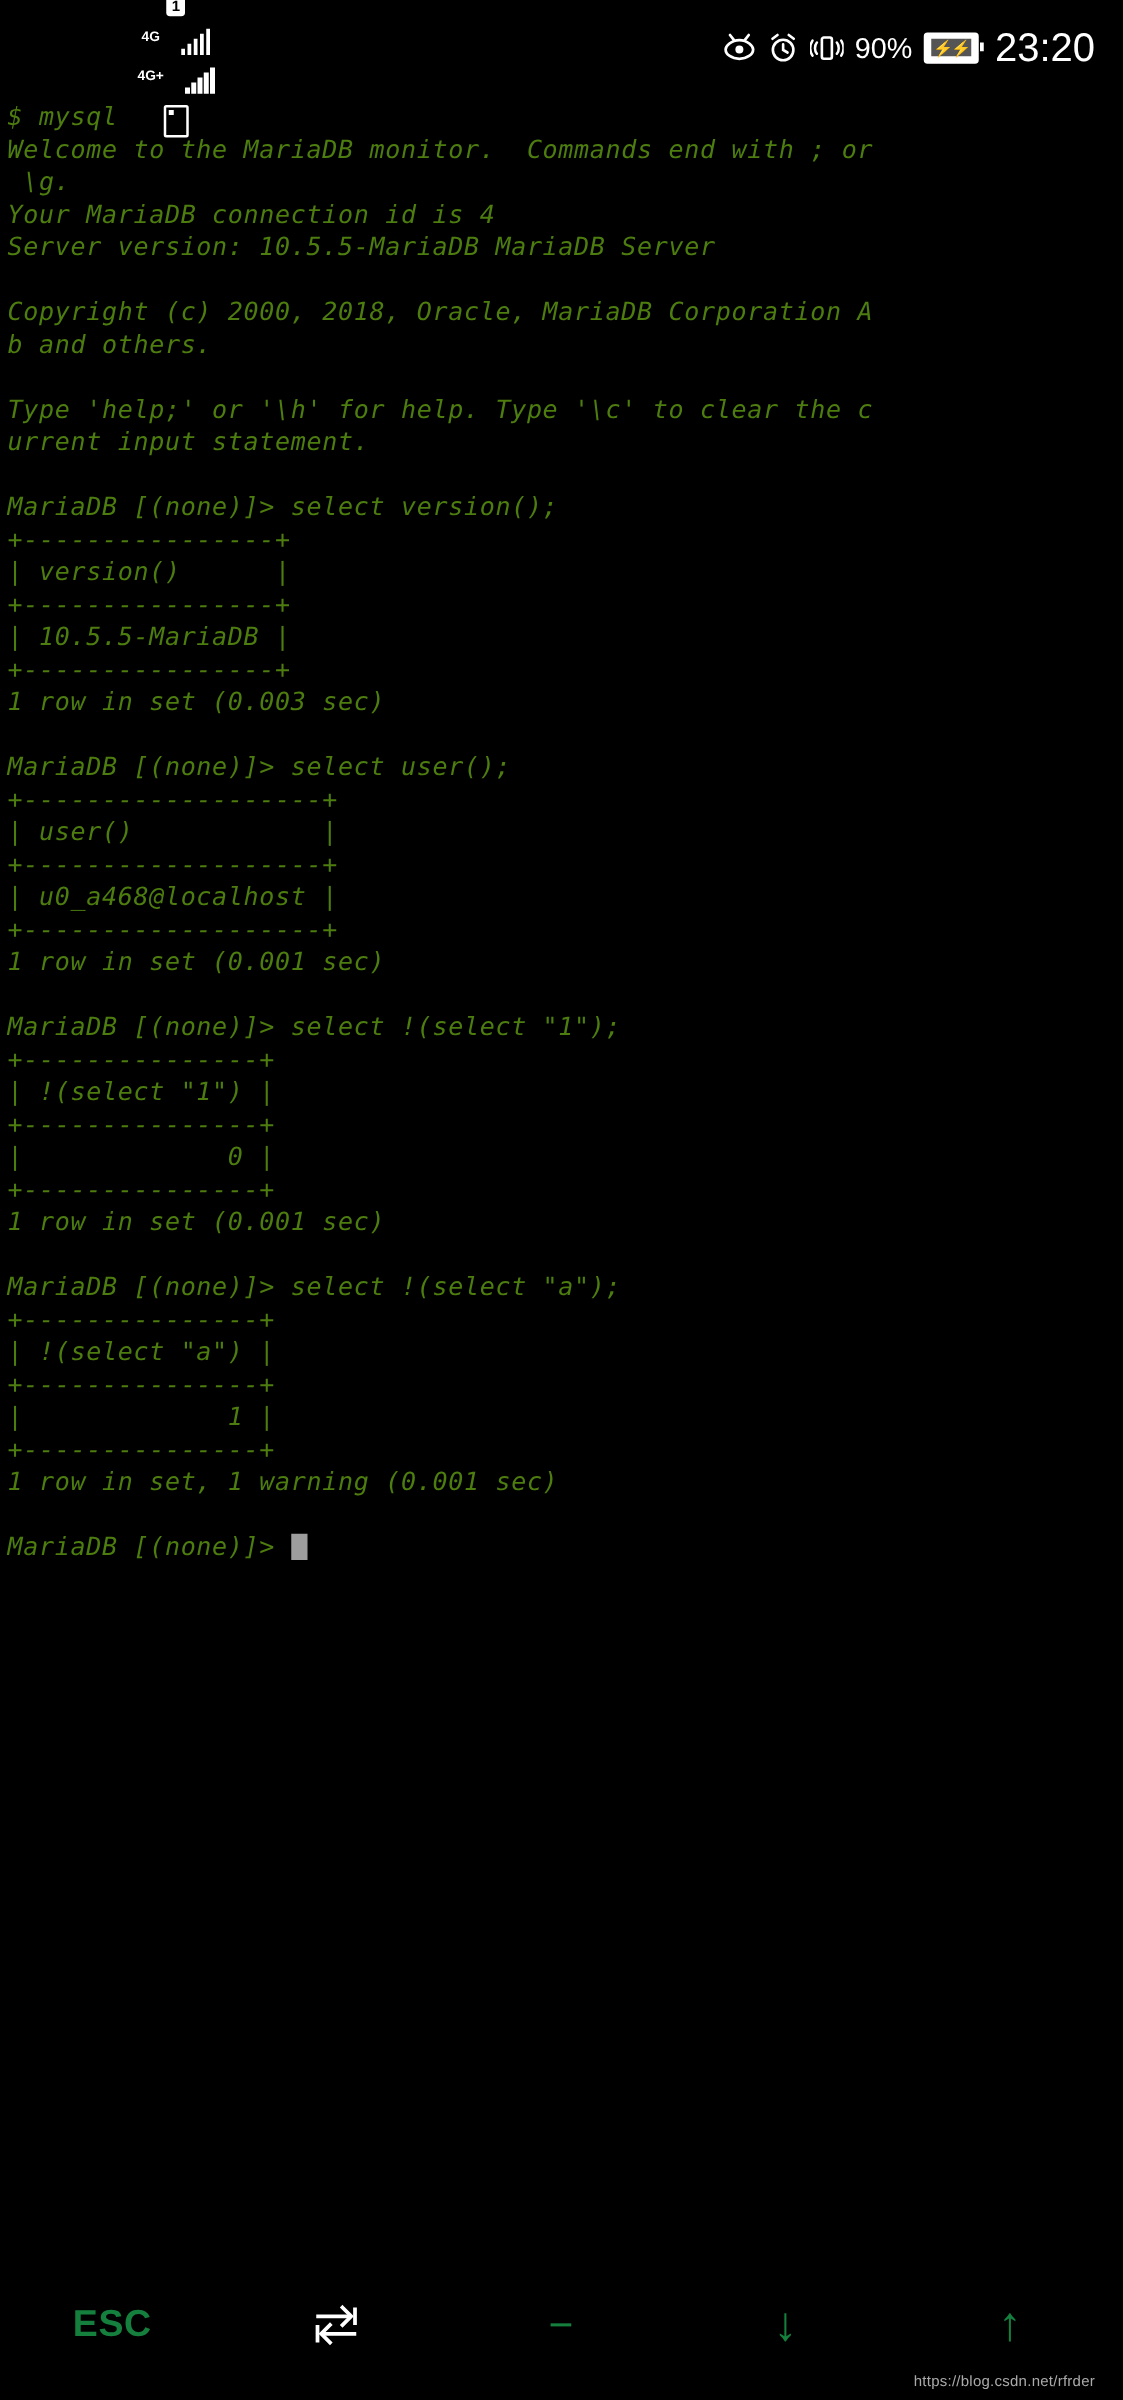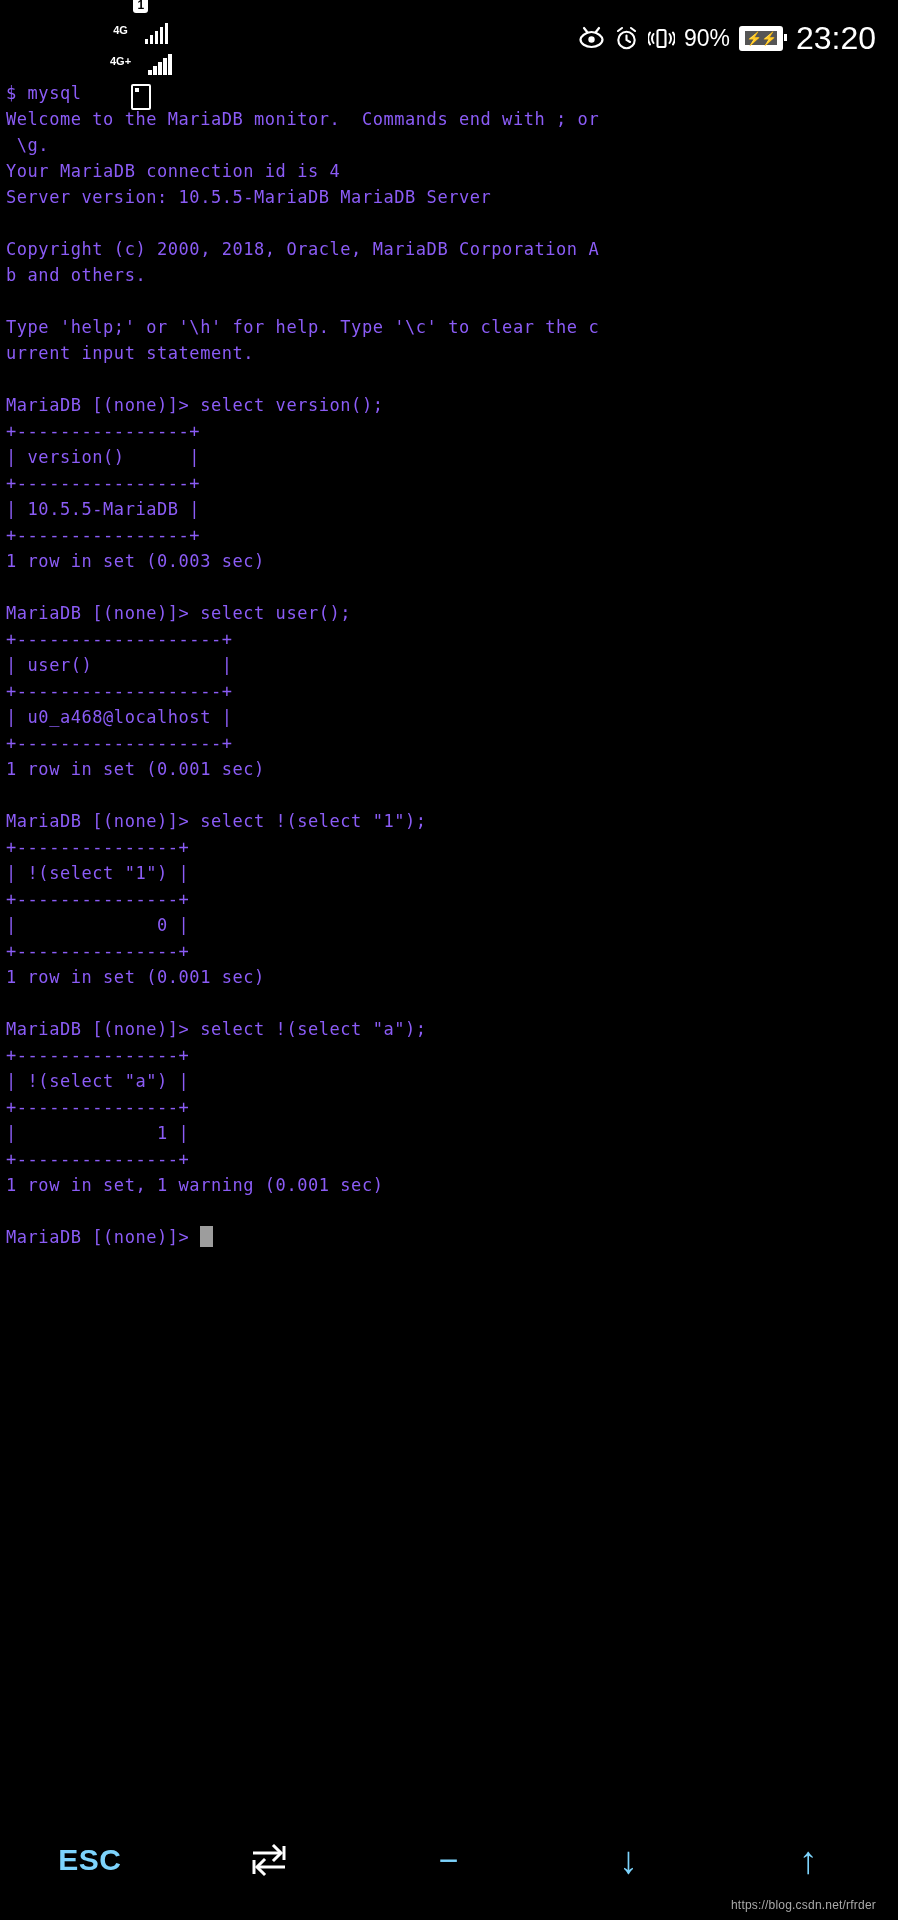--- a/index.html
+++ b/index.html
@@ -159,25 +159,26 @@
     top: 76px;
     left: 0;
     right: 0;
     bottom: 120px;
     padding: 4px 0 0 6px;
     box-sizing: border-box;
   }
   #terminal-output {
     margin: 0;
     font-family: "DejaVu Sans Mono", "Liberation Mono", monospace;
-    font-size: 17px;
+    font-size: 20px;
     line-height: 26px;
-    color: #8b5cf6;
+    color: #4d7c0f;
     white-space: pre;
     letter-spacing: 0.55px;
+    font-style: italic;
   }
   .cursor-block {
     display: inline-block;
     width: 13px;
     height: 21px;
     background: #9d9d9d;
     vertical-align: -4px;
   }
 
   
@@ -190,21 +191,21 @@
     display: flex;
     align-items: center;
     font-family: "Liberation Sans", sans-serif;
   }
   .key {
     flex: 1 1 0;
     display: flex;
     align-items: center;
     justify-content: center;
     height: 100%;
-    color: #7dd3fc;
+    color: #15803d;
     font-size: 30px;
     font-weight: bold;
     letter-spacing: 0.5px;
     user-select: none;
   }
   .key.sym { font-size: 34px; font-weight: normal; }
   .key .tab-svg { display: block; }
   .key .arrow { font-size: 38px; font-weight: normal; line-height: 1; }
 
   

